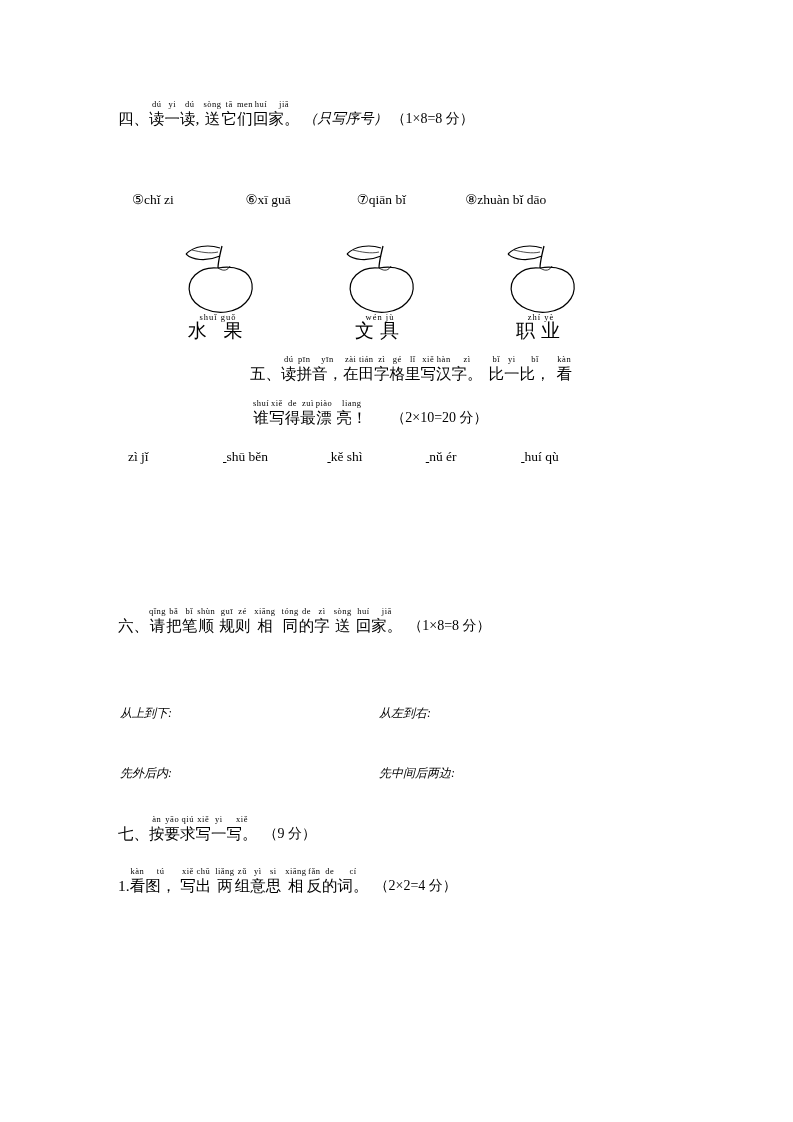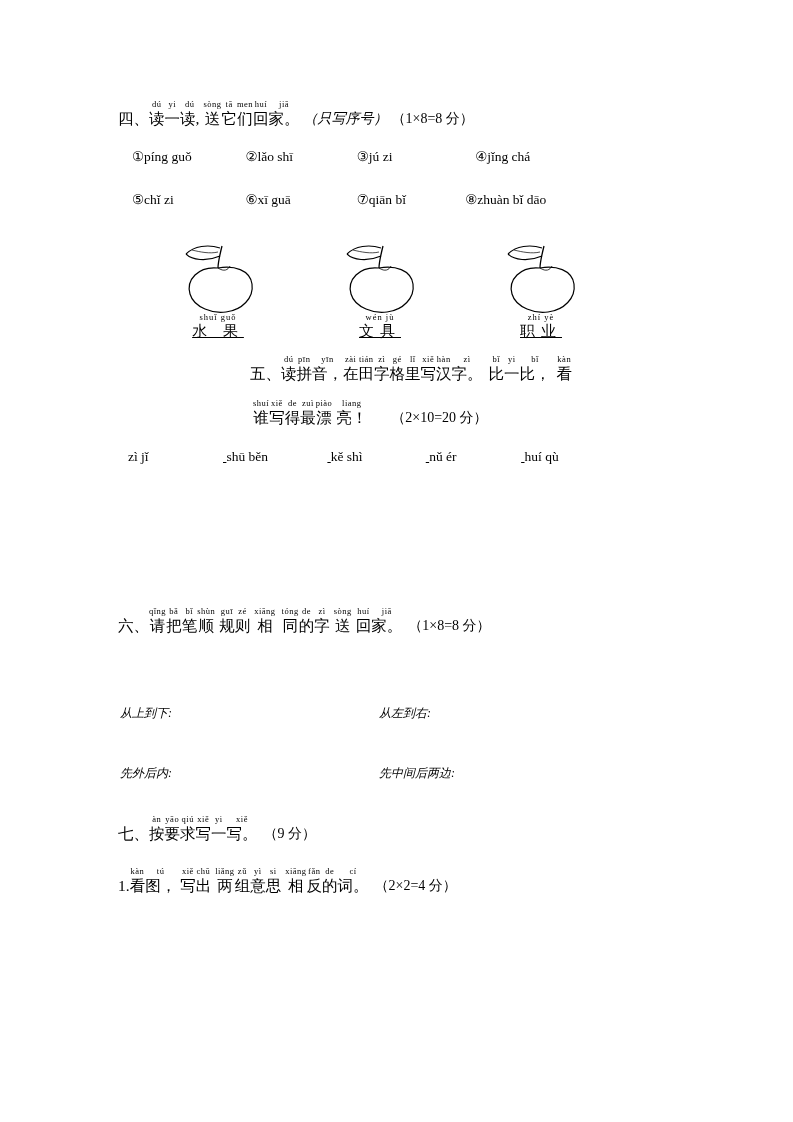--- a/index.html
+++ b/index.html
@@ -72,24 +72,23 @@
     position: absolute;
     text-align: center;
     width: 120px;
   }
   .cap .py {
     font-size: 8.5px;
     line-height: 10px;
     letter-spacing: 1px;
   }
   .cap .hz {
-    font-size: 15px;
+    font-size: 19px;
     line-height: 18px;
     letter-spacing: 6px;
-    text-decoration: underline;
   }
 
   .char-row {
     position: absolute;
     font-size: 16px;
     white-space: nowrap;
   }
   .char-row span { display: inline-block; }
 
   .label-line {
@@ -139,26 +138,20 @@
       <span class="hz">回</span>
     </span>
     <span class="rb">
       <span class="py">jiā</span>
       <span class="hz">家。</span>
     </span>
     <span class="small-note" style="margin-left:4px;font-style:italic;">（只写序号）</span>
     <span class="small-note" style="margin-left:4px;">（1×8=8 分）</span>
   </div>
 
-  <div class="py-row" style="left:132px; top:148px;">
-    <span class="item" style="width:110px;">①píng guǒ</span>
-    <span class="item" style="width:108px;">②lǎo shī</span>
-    <span class="item" style="width:115px;">③jú  zi</span>
-    <span class="item">④jǐng chá</span>
-  </div>
 
   <div class="py-row" style="left:132px; top:191px;">
     <span class="item" style="width:110px;">⑤chǐ zi</span>
     <span class="item" style="width:108px;">⑥xī  guā</span>
     <span class="item" style="width:105px;">⑦qiān bǐ</span>
     <span class="item">⑧zhuàn bǐ dāo</span>
   </div>
 
   <div class="fruit-wrap" style="left:172px; top:232px;">
     <svg width="100" height="85" viewBox="0 0 100 85">

